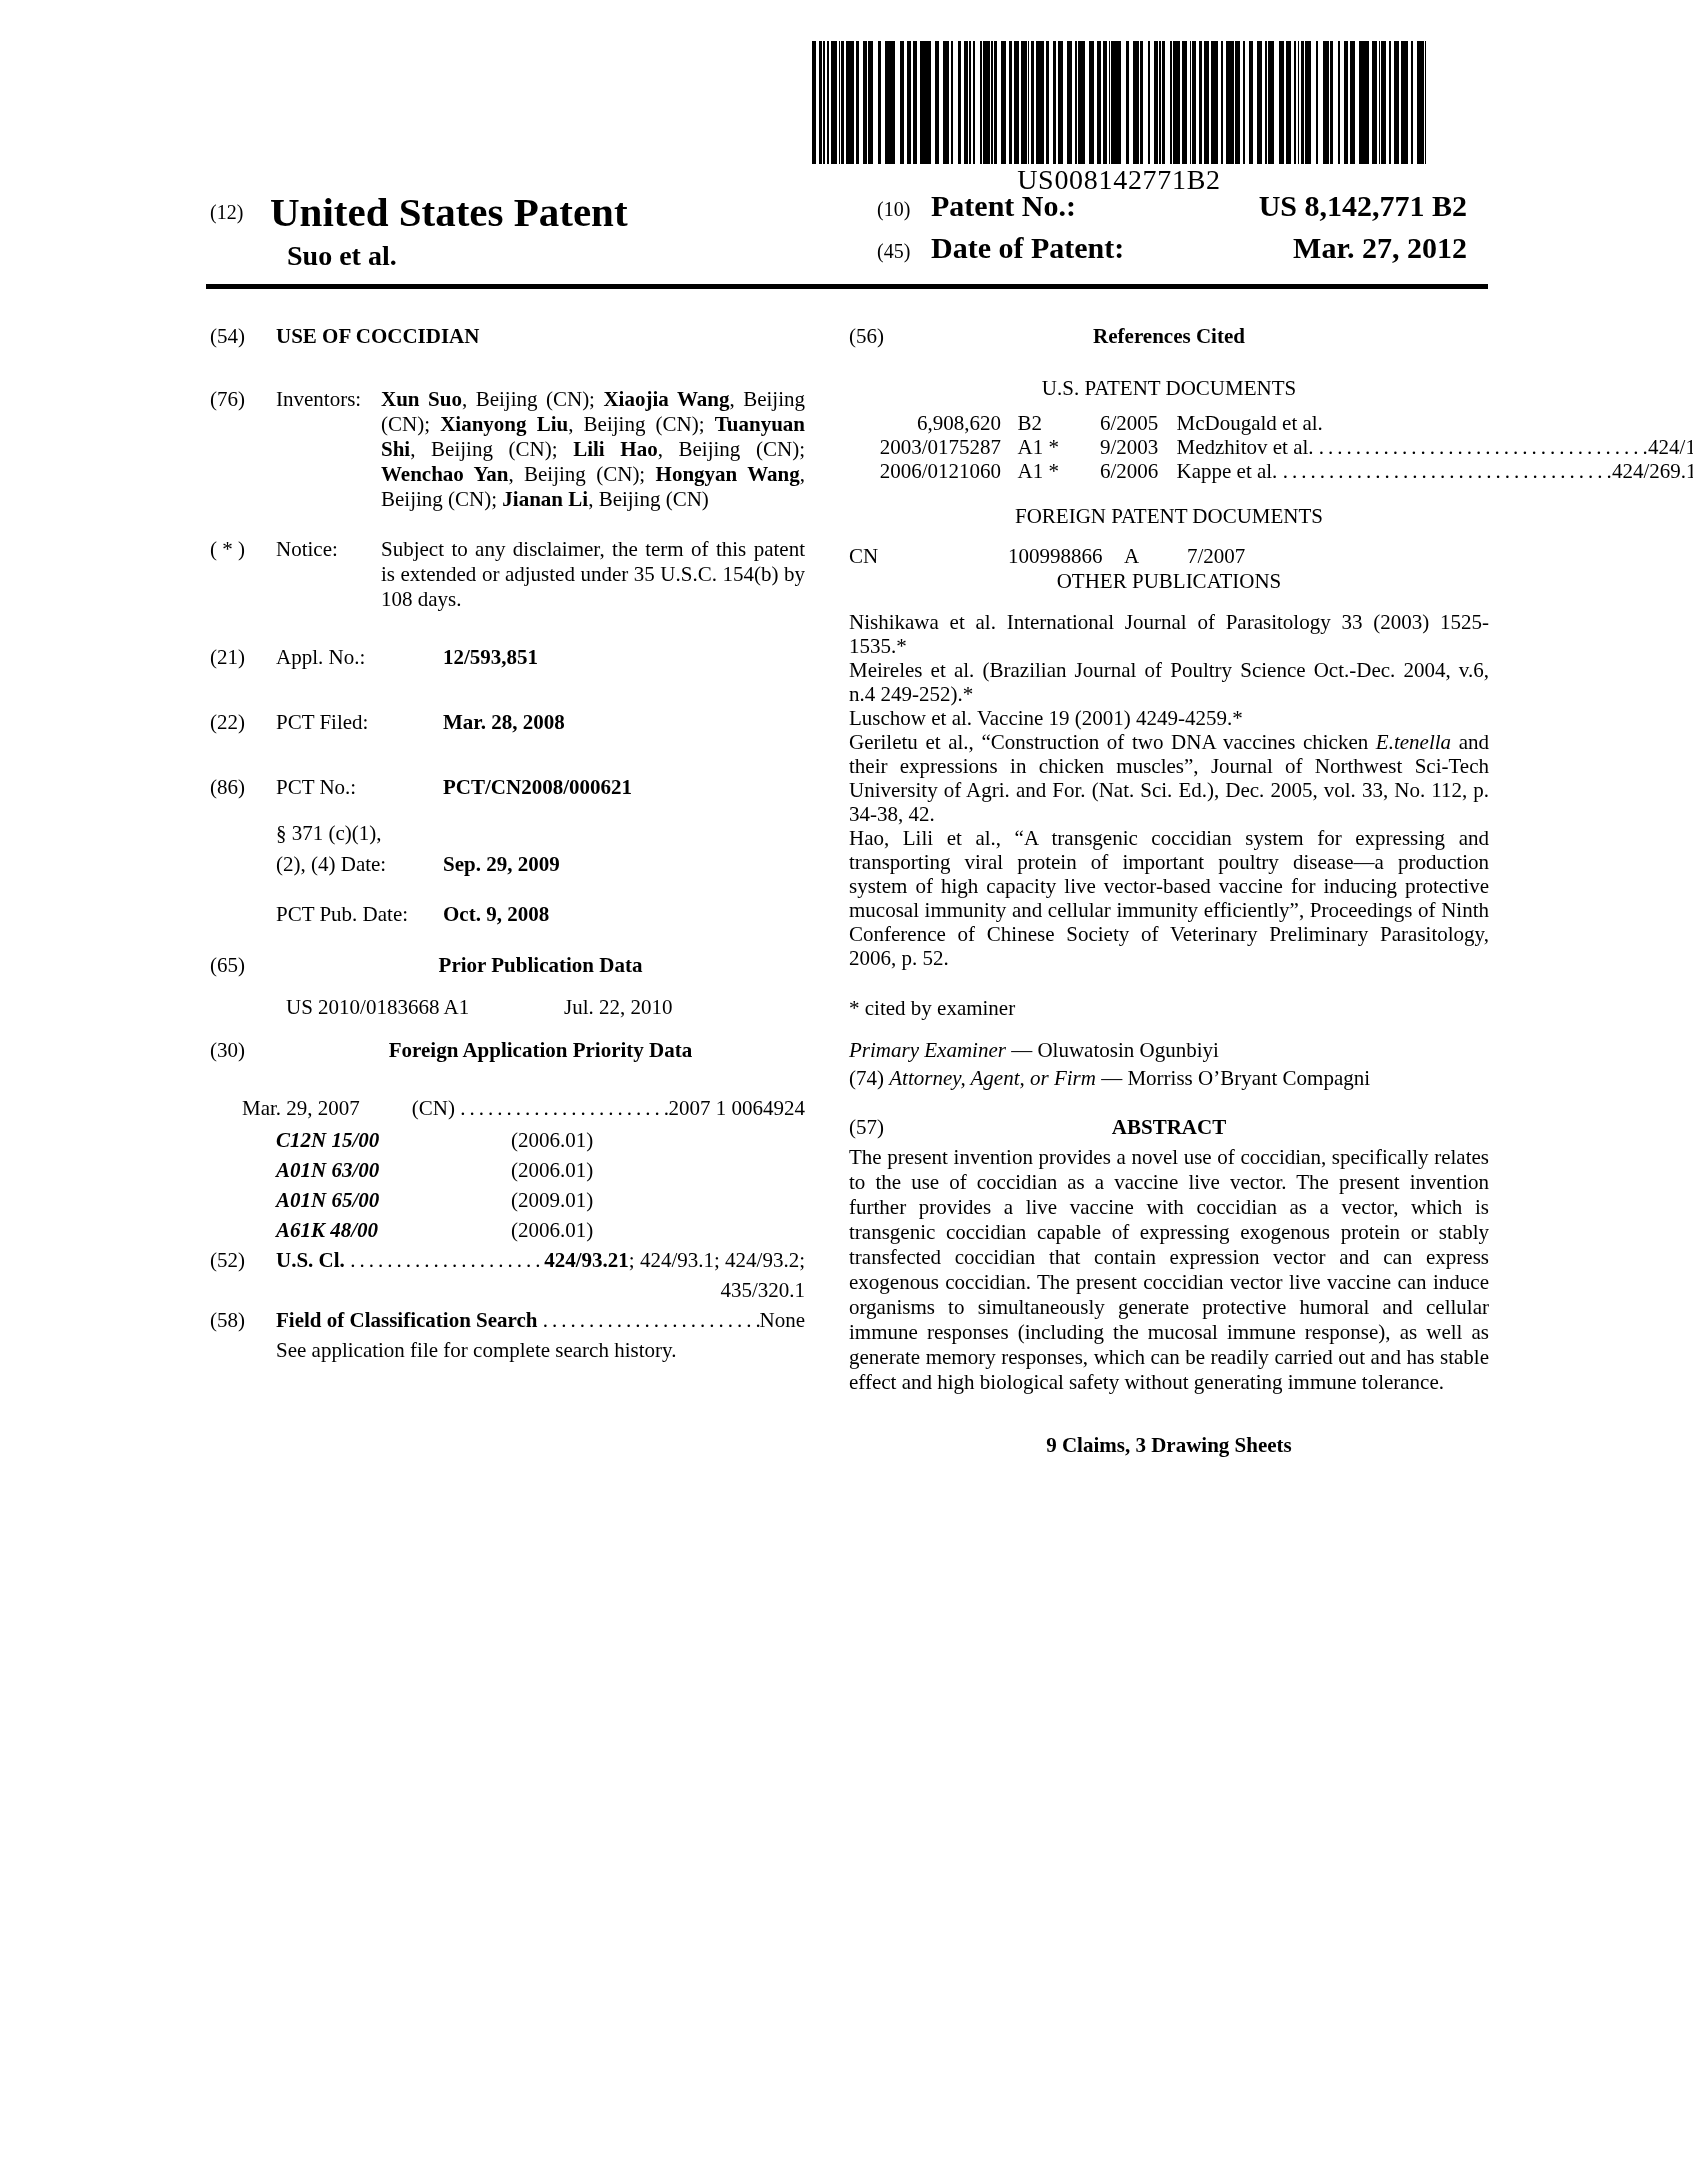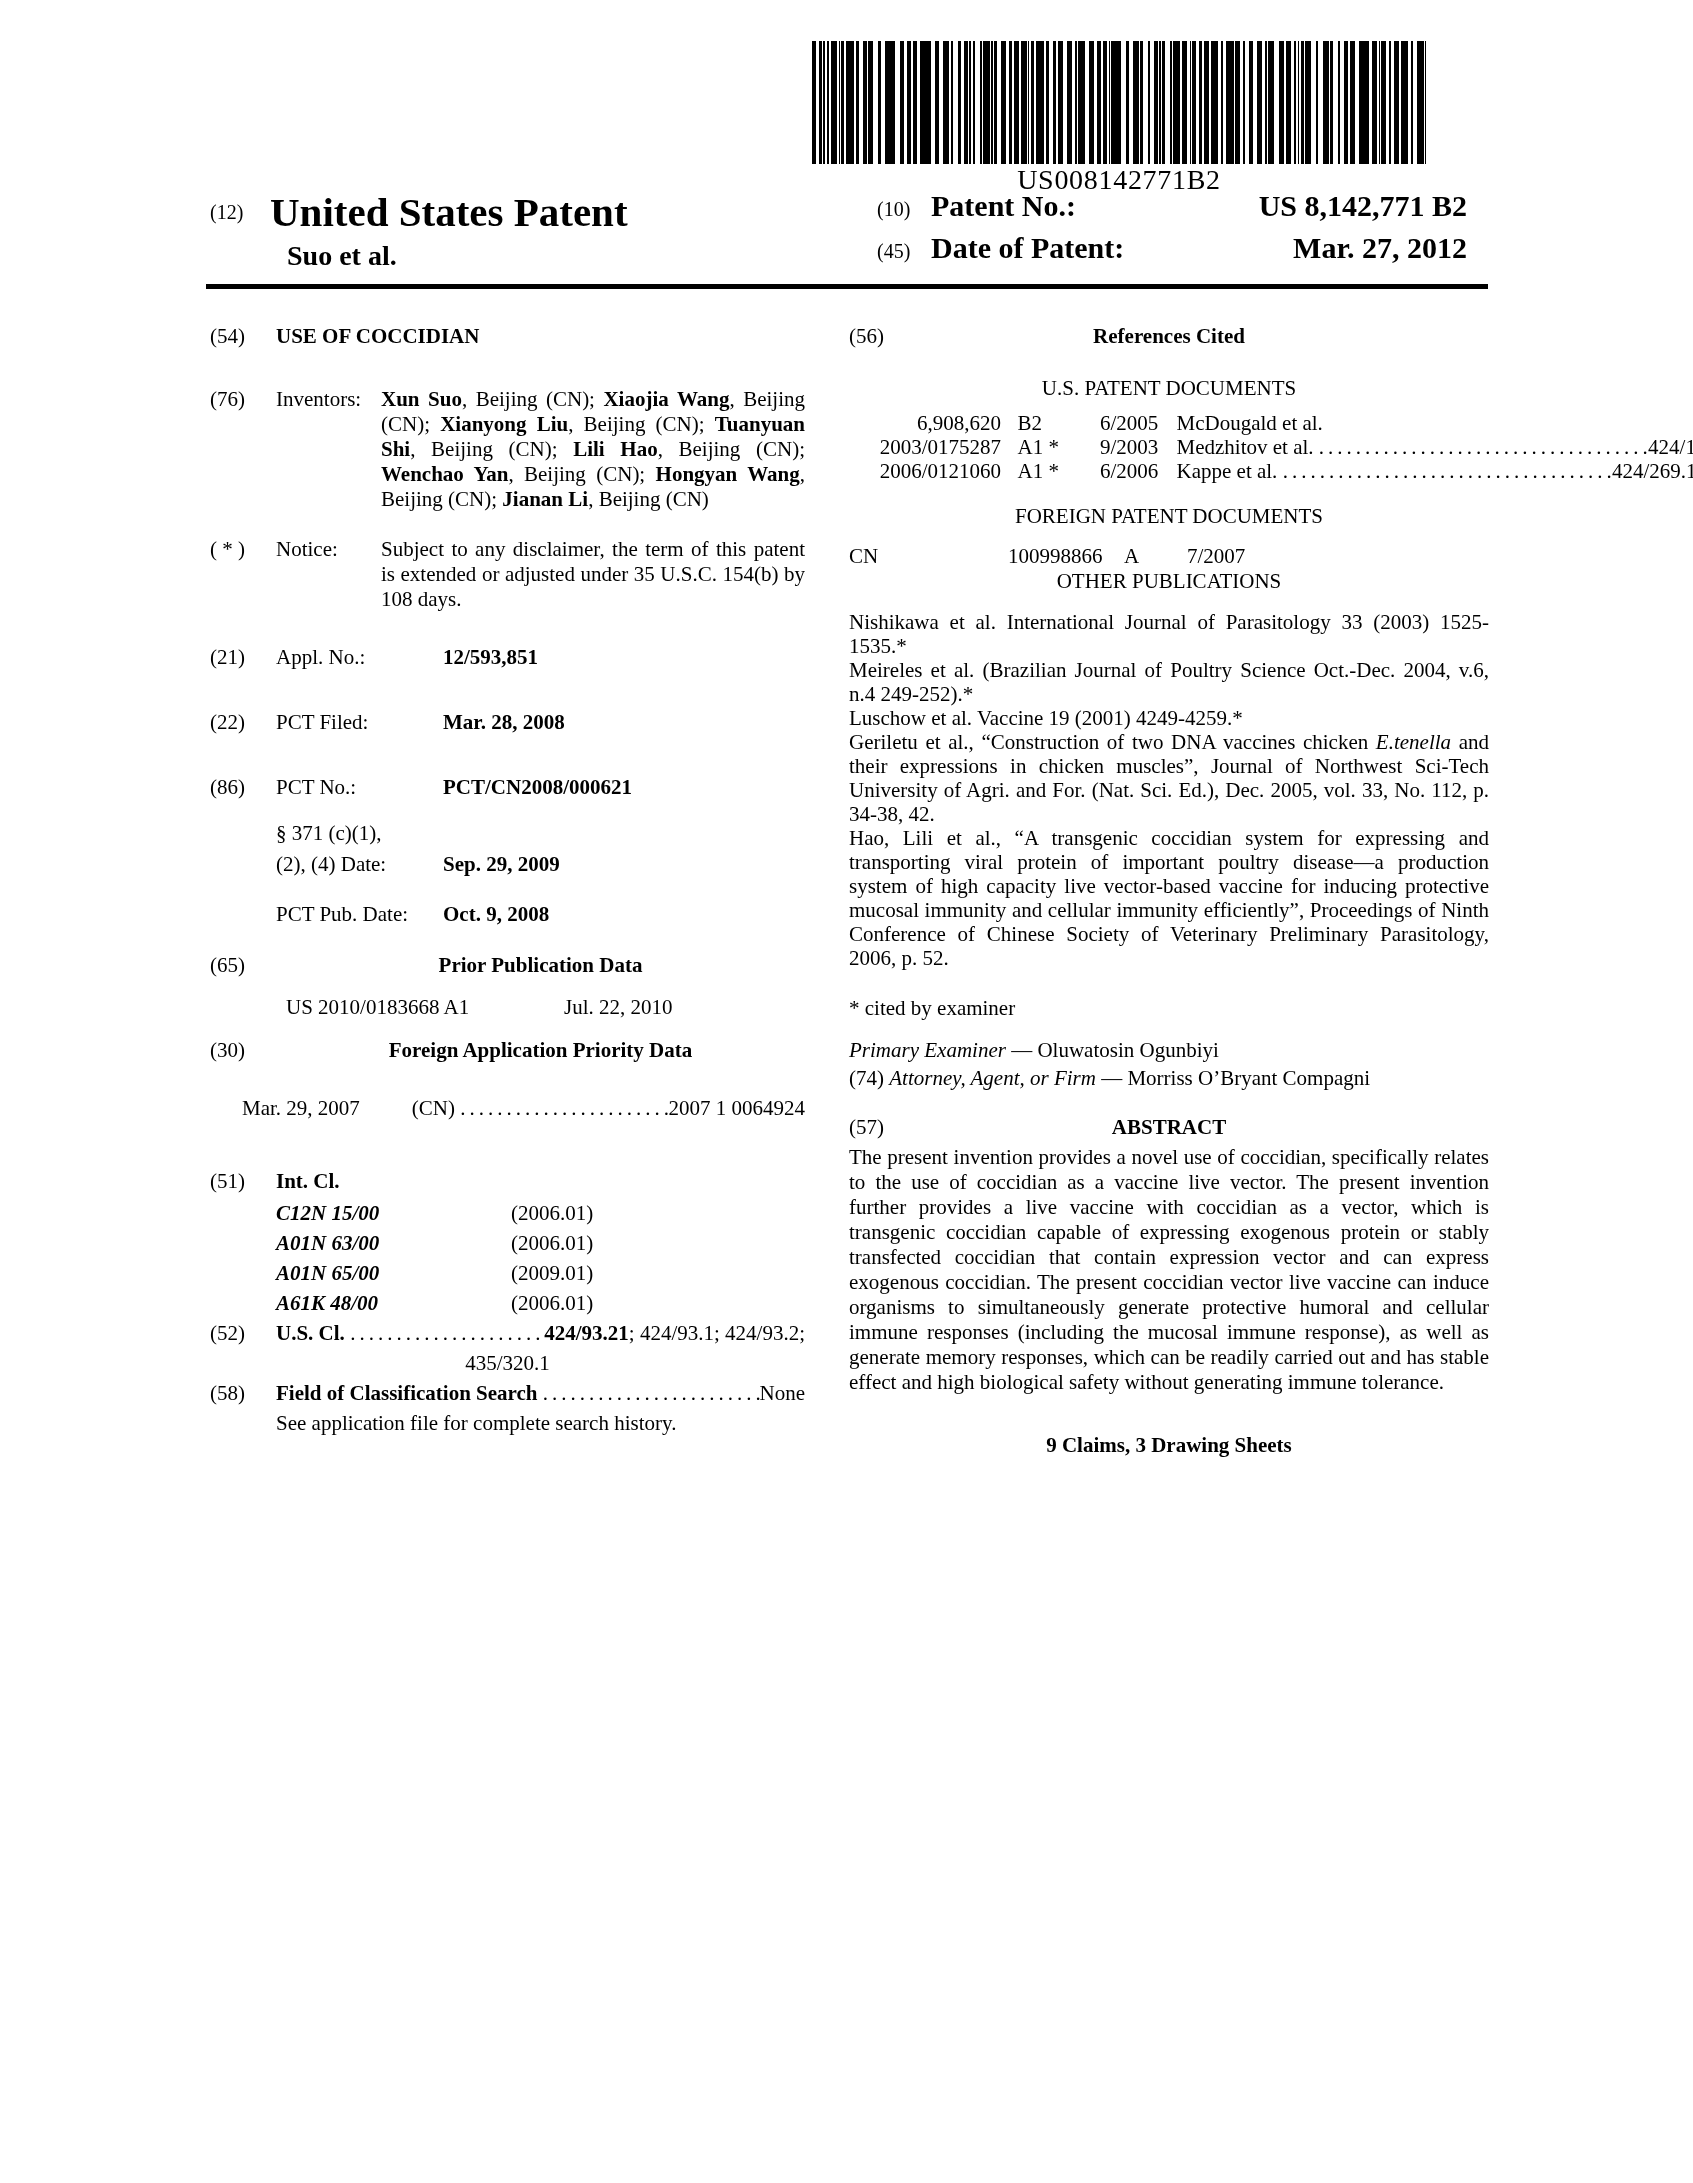--- a/index.html
+++ b/index.html
@@ -56,21 +56,21 @@
   #f65-row{margin-top:17px;display:grid;grid-template-columns:76px 278px 1fr;}
   #f30{margin-top:18px;}
   #f30-row{margin-top:33px;display:flex;align-items:baseline;padding-left:32px;}
   #f30-row .country{margin-left:52px;}
   #f51{margin-top:48px;}
   #intcl-rows{margin-top:4px;margin-left:66px;}
   .icrow{display:grid;grid-template-columns:235px 1fr;line-height:30px;}
   .icrow .code{font-weight:bold;font-style:italic;}
   #f52{margin-top:0;}
   #f52-line1{display:flex;align-items:baseline;margin-left:66px;line-height:30px;}
-  #f52-line2{text-align:center;line-height:30px;}
+  #f52-line2{text-align:right;line-height:30px;}
   #f58{margin-top:0;}
   #f58-line1{display:flex;align-items:baseline;margin-left:66px;line-height:30px;}
   #f58-note{margin-left:66px;line-height:30px;}
 
   
   #f56{margin-top:8px;}
   #usdocs-head{margin-top:26.5px;text-align:center;}
   #us-rows{margin-top:10.6px;}
   .usrow{display:grid;grid-template-columns:152px 66px 60px 1fr;column-gap:16.5px;line-height:24px;}
   .usrow .c-num{text-align:right;}
@@ -182,24 +182,20 @@
       <span class="tag">(30)</span>
       <div class="heading shift">Foreign Application Priority Data</div>
     </div>
     <div id="f30-row">
       <span>Mar. 29, 2007</span>
       <span class="country">(CN)</span>
       <span class="leader">........................................</span>
       <span>2007 1 0064924</span>
     </div>
 
-    <div id="f51" class="row notag">
-      <span class="tag">(51)</span>
-      <span class="bold">Int. Cl.</span>
-    </div>
     <div id="intcl-rows">
         <div class="icrow">
           <span class="code">C12N 15/00</span>
           <span>(2006.01)</span>
         </div>
         <div class="icrow">
           <span class="code">A01N 63/00</span>
           <span>(2006.01)</span>
         </div>
         <div class="icrow">

